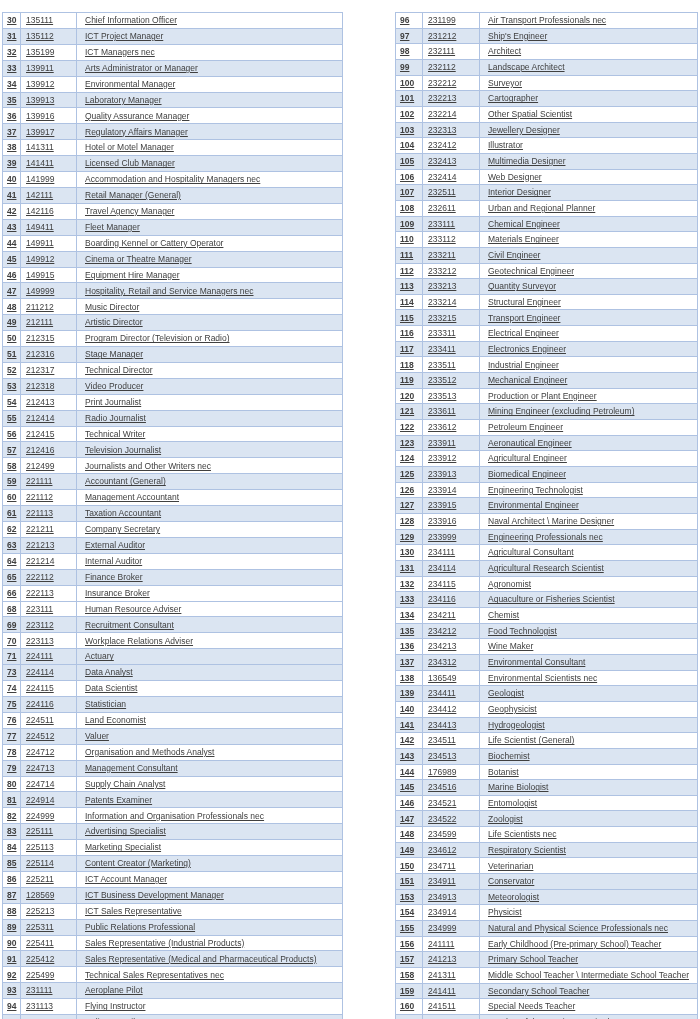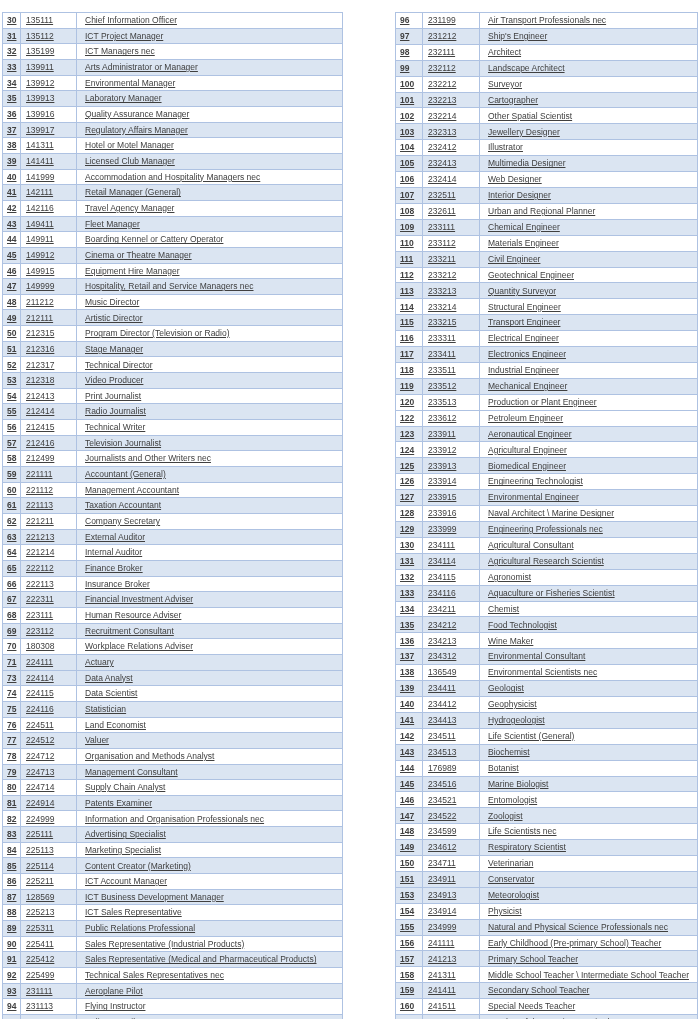--- a/index.html
+++ b/index.html
@@ -236,38 +236,33 @@
         <tr class="alt">
           <td class="col-num"><a class="cell-link">65</a></td>
           <td class="col-code"><a class="cell-link">222112</a></td>
           <td class="col-title"><a class="cell-link">Finance Broker</a></td>
         </tr>
         <tr>
           <td class="col-num"><a class="cell-link">66</a></td>
           <td class="col-code"><a class="cell-link">222113</a></td>
           <td class="col-title"><a class="cell-link">Insurance Broker</a></td>
         </tr>
-        <tr class="alt">
-          <td class="col-num"><a class="cell-link">67</a></td>
-          <td class="col-code"><a class="cell-link">222311</a></td>
-          <td class="col-title"><a class="cell-link">Financial Investment Adviser</a></td>
-        </tr>
         <tr>
           <td class="col-num"><a class="cell-link">68</a></td>
           <td class="col-code"><a class="cell-link">223111</a></td>
           <td class="col-title"><a class="cell-link">Human Resource Adviser</a></td>
         </tr>
         <tr class="alt">
           <td class="col-num"><a class="cell-link">69</a></td>
           <td class="col-code"><a class="cell-link">223112</a></td>
           <td class="col-title"><a class="cell-link">Recruitment Consultant</a></td>
         </tr>
         <tr>
           <td class="col-num"><a class="cell-link">70</a></td>
-          <td class="col-code"><a class="cell-link">180308</a></td>
+          <td class="col-code"><a class="cell-link">223113</a></td>
           <td class="col-title"><a class="cell-link">Workplace Relations Adviser</a></td>
         </tr>
         <tr class="alt">
           <td class="col-num"><a class="cell-link">71</a></td>
           <td class="col-code"><a class="cell-link">224111</a></td>
           <td class="col-title"><a class="cell-link">Actuary</a></td>
         </tr>
         <tr class="alt">
           <td class="col-num"><a class="cell-link">73</a></td>
           <td class="col-code"><a class="cell-link">224114</a></td>
@@ -513,20 +508,25 @@
         <tr class="alt">
           <td class="col-num"><a class="cell-link">119</a></td>
           <td class="col-code"><a class="cell-link">233512</a></td>
           <td class="col-title"><a class="cell-link">Mechanical Engineer</a></td>
         </tr>
         <tr>
           <td class="col-num"><a class="cell-link">120</a></td>
           <td class="col-code"><a class="cell-link">233513</a></td>
           <td class="col-title"><a class="cell-link">Production or Plant Engineer</a></td>
         </tr>
+        <tr class="alt">
+          <td class="col-num"><a class="cell-link">121</a></td>
+          <td class="col-code"><a class="cell-link">233611</a></td>
+          <td class="col-title"><a class="cell-link">Mining Engineer (excluding Petroleum)</a></td>
+        </tr>
         <tr>
           <td class="col-num"><a class="cell-link">122</a></td>
           <td class="col-code"><a class="cell-link">233612</a></td>
           <td class="col-title"><a class="cell-link">Petroleum Engineer</a></td>
         </tr>
         <tr class="alt">
           <td class="col-num"><a class="cell-link">123</a></td>
           <td class="col-code"><a class="cell-link">233911</a></td>
           <td class="col-title"><a class="cell-link">Aeronautical Engineer</a></td>
         </tr>

